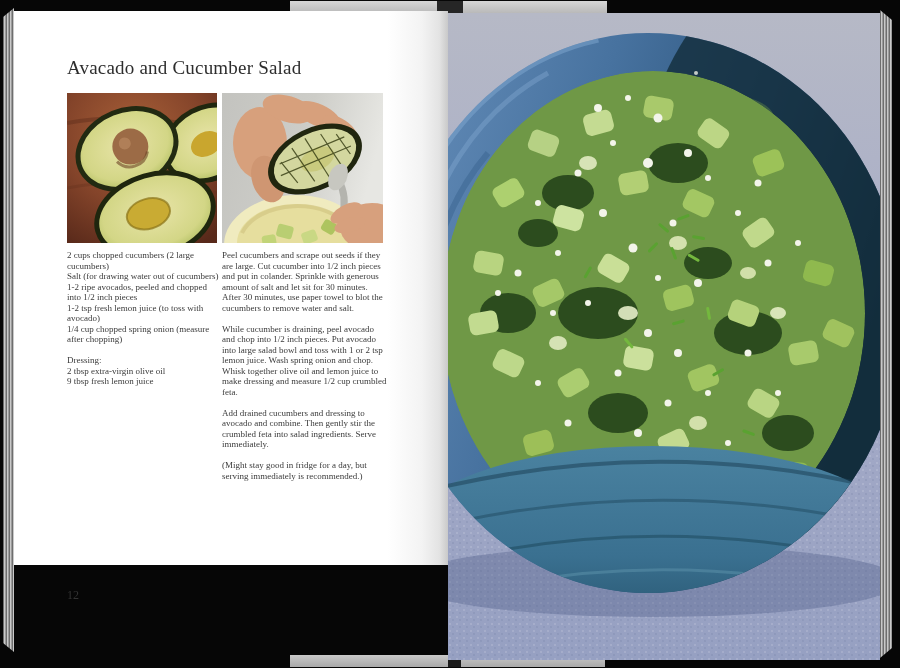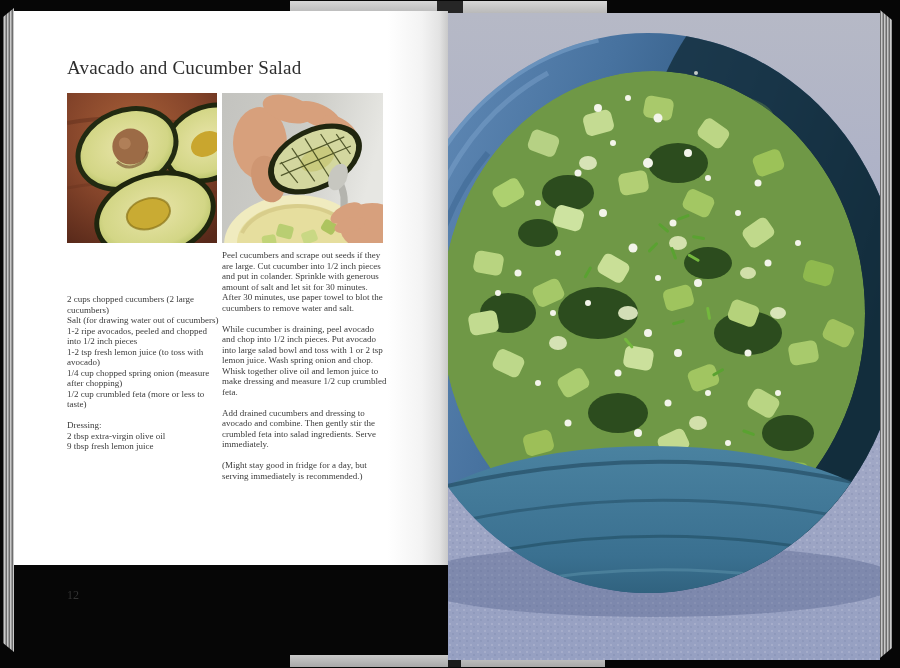--- a/index.html
+++ b/index.html
@@ -22,21 +22,21 @@
   .page-right{position:absolute;left:448px;top:13px;width:432px;height:647px;overflow:hidden;
       box-shadow:inset 14px 0 16px -10px rgba(0,0,0,.4);}
   .page-right svg{display:block;}
   
   .title{position:absolute;left:53px;top:46px;margin:0;font-size:19px;font-weight:normal;
          color:#2d2d2d;letter-spacing:.2px;}
   .photo{position:absolute;top:82px;height:150px;overflow:hidden;}
   .photo.p1{left:53px;width:150px;}
   .photo.p2{left:208px;width:161px;}
   .col{position:absolute;top:239px;font-size:9px;line-height:10.5px;color:#3b3b3b;}
-  .col-ing{left:53px;width:153px;margin-top:44px;}
+  .col-ing{left:53px;width:153px;}
   .col-ins{left:208px;width:166px;}
   .ing-line{margin:0;}
   .dress-head{margin-top:10.5px;}
   .col-ins .para{margin:0 0 10.5px 0;}
   .pagenum{position:absolute;left:53px;top:577px;font-size:12px;color:#333;}
 </style>
 </head>
 <body>
 
 <div class="stage">
@@ -149,21 +149,20 @@
       </svg>
     </div>
 
     <div class="col col-ing">
       <div>
           <div class="ing-line">2 cups chopped cucumbers (2 large cucumbers)</div>
           <div class="ing-line">Salt (for drawing water out of cucumbers)</div>
           <div class="ing-line">1-2 ripe avocados, peeled and chopped into 1/2 inch pieces</div>
           <div class="ing-line">1-2 tsp fresh lemon juice (to toss with avocado)</div>
           <div class="ing-line">1/4 cup chopped spring onion (measure after chopping)</div>
-          <div class="ing-line">1/2 cup crumbled feta (more or less to taste)</div>
         </div>
       <div class="ing-line dress-head">Dressing:</div>
       <div>
           <div class="ing-line">2 tbsp extra-virgin olive oil</div>
           <div class="ing-line">9 tbsp fresh lemon juice</div>
         </div>
     </div>
 
     <div class="col col-ins">
         <div class="para">Peel cucumbers and scrape out seeds if they are large. Cut cucumber into 1/2 inch pieces and put in colander. Sprinkle with generous amount of salt and let sit for 30 minutes. After 30 minutes, use paper towel to blot the cucumbers to remove water and salt.</div>

